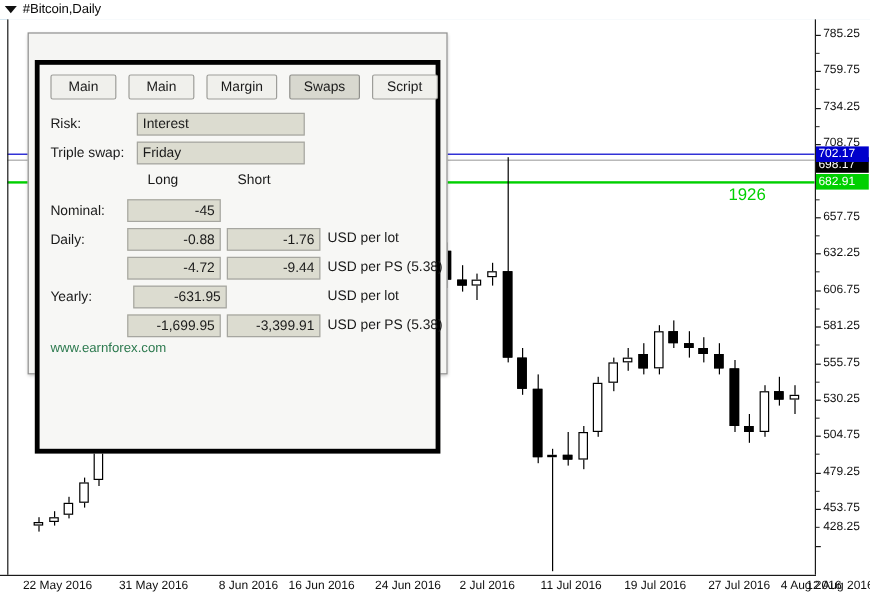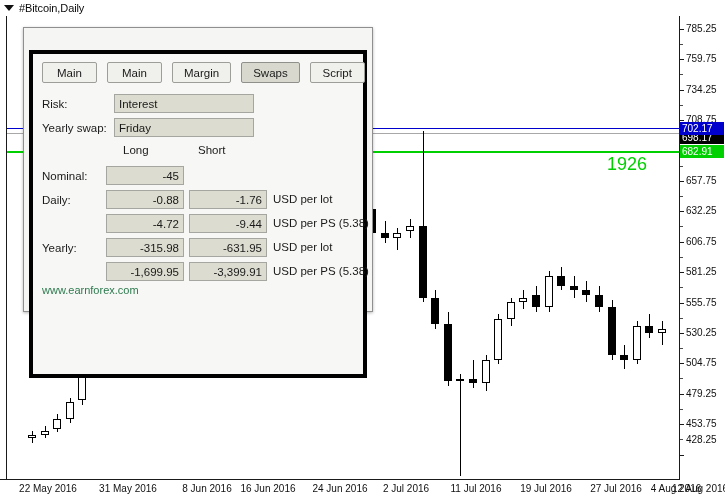--- a/index.html
+++ b/index.html
@@ -137,21 +137,21 @@
   }
 
   
   .hline { position: absolute; left: 0; height: 1px; }
   .hline-blue  { background: #0000cc; width: 673px; }
   .hline-gray  { background: #a8a8a8; width: 673px; }
   .hline-green { background: #00d000; width: 673px; height: 2px; }
 
   .hline-label {
     position: absolute;
-    font-size: 18px;
+    font-size: 14px;
     color: #00d000;
     white-space: nowrap;
     font-family: "Liberation Sans", sans-serif;
   }
 
   
   .candle-wick {
     position: absolute;
     width: 1px;
     background: #000000;
@@ -494,21 +494,21 @@
         <div class="tab active">Swaps</div>
         <div class="tab">Script</div>
       </div>
 
       <div class="frow" style="left:9px; top:40px;">
         <div class="flabel" style="width:72px;">Risk:</div>
         <div class="fieldbox" style="width:140px;">Interest</div>
       </div>
 
       <div class="frow" style="left:9px; top:64px;">
-        <div class="flabel" style="width:72px;">Yearly swap:</div>
+        <div class="flabel" style="width:72px;">Triple swap:</div>
         <div class="fieldbox" style="width:140px;">Friday</div>
       </div>
 
       <div class="colhdr" style="left:90px; top:90px;">Long</div>
       <div class="colhdr" style="left:165px; top:90px;">Short</div>
 
       <div class="frow" style="left:9px; top:112px;">
         <div class="flabel" style="width:64px;">Nominal:</div>
         <div class="fieldbox num" style="width:78px;">-45</div>
         <div style="width:5px;"></div>
@@ -524,21 +524,20 @@
 
       <div class="frow" style="left:73px; top:160px;">
         <div class="fieldbox num" style="width:78px;">-4.72</div>
         <div style="width:5px;"></div>
         <div class="fieldbox num" style="width:78px;">-9.44</div>
       </div>
       <div class="unit" style="left:240px; top:163px;">USD per PS (5.38)</div>
 
       <div class="frow" style="left:9px; top:184px;">
         <div class="flabel" style="width:64px;">Yearly:</div>
-        <div class="fieldbox num" style="width:78px;">-315.98</div>
         <div style="width:5px;"></div>
         <div class="fieldbox num" style="width:78px;">-631.95</div>
       </div>
       <div class="unit" style="left:240px; top:187px;">USD per lot</div>
 
       <div class="frow" style="left:73px; top:208px;">
         <div class="fieldbox num" style="width:78px;">-1,699.95</div>
         <div style="width:5px;"></div>
         <div class="fieldbox num" style="width:78px;">-3,399.91</div>
       </div>

